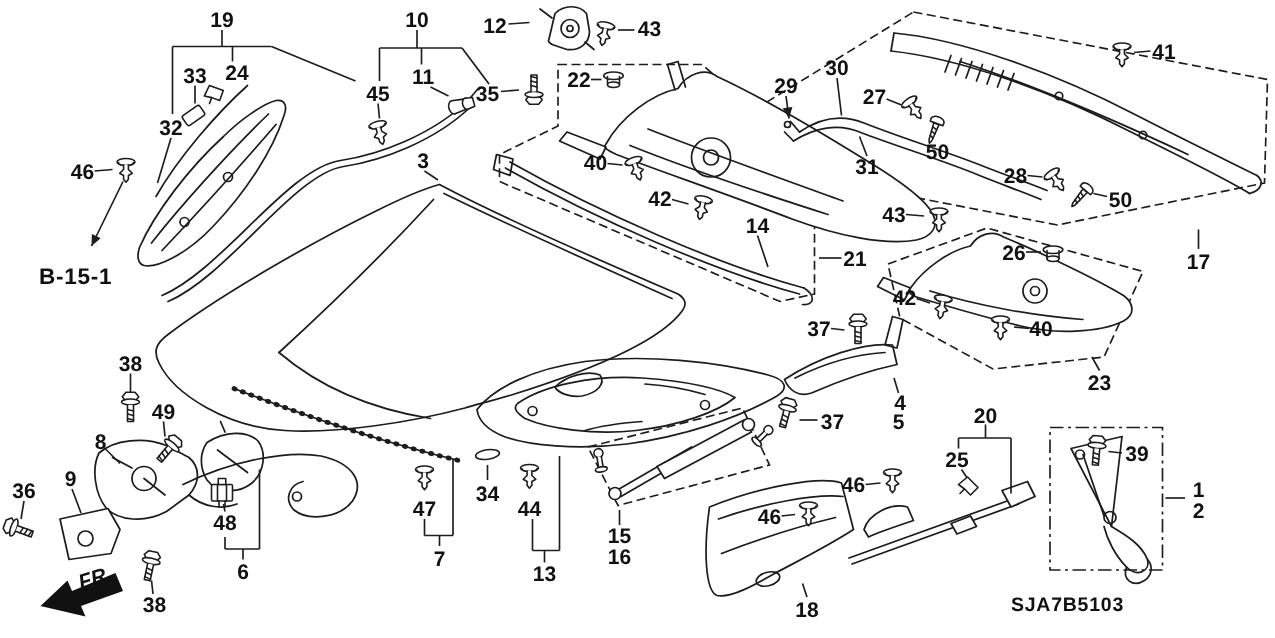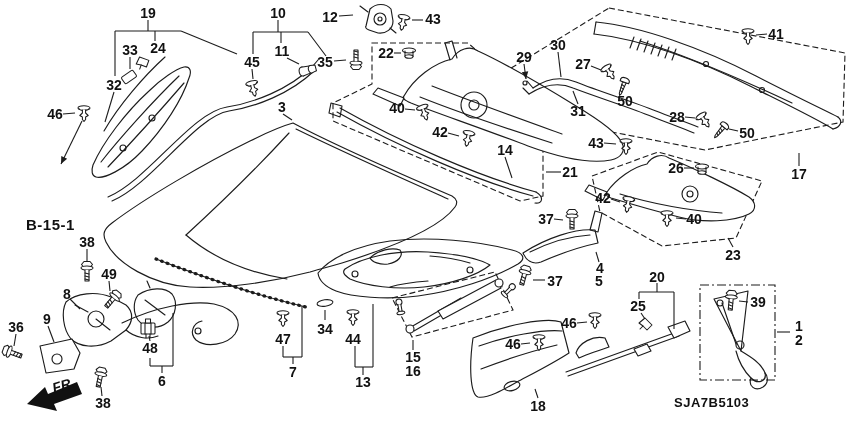--- a/index.html
+++ b/index.html
@@ -6,21 +6,21 @@
   .stage{position:relative;width:850px;height:425px;background:#fff;overflow:hidden;
          font-family:"Liberation Sans",sans-serif;}
   .stage svg{position:absolute;left:0;top:0;}
   .art{stroke:#1c1c1c;fill:none;stroke-width:1.15;stroke-linecap:round;stroke-linejoin:round;}
   .art .fillw{fill:#ffffff;}
   .dots{stroke:#1c1c1c;fill:none;stroke-width:3.2;stroke-dasharray:0.8 5.2;stroke-linecap:round;}
   .box{fill:none;stroke:#1c1c1c;stroke-width:1.1;}
   .lead{fill:none;stroke:#1c1c1c;stroke-width:1.1;}
   .callout{font:bold 14px "Liberation Sans",sans-serif;fill:#111;text-anchor:middle;cursor:pointer;}
   .overlay-label{position:absolute;color:#111;white-space:nowrap;}
-  .ref-label{left:26px;top:176px;font:bold 15px "Liberation Sans",sans-serif;letter-spacing:0.5px;margin-top:40px;}
+  .ref-label{left:26px;top:176px;font:bold 15px "Liberation Sans",sans-serif;letter-spacing:0.5px;}
   .code-label{left:653px;top:395px;font:bold 13px "Liberation Sans",sans-serif;letter-spacing:0.5px;margin-left:21px;}
   .fr-label{left:52px;top:377px;font:italic bold 14px "Liberation Sans",sans-serif;transform:rotate(-17deg);}
 </style>
 </head>
 <body>
 
 <div class="stage" style="background: rgb(255, 255, 255);">
   <svg id="art" width="850" height="425" viewBox="0 0 850 425">
     <g id="boxes">
         <polygon points="372,43 468,43 543,108 543,196 520,201 333,121 333,103 372,84" class="box" stroke-dasharray="6 3"></polygon>

